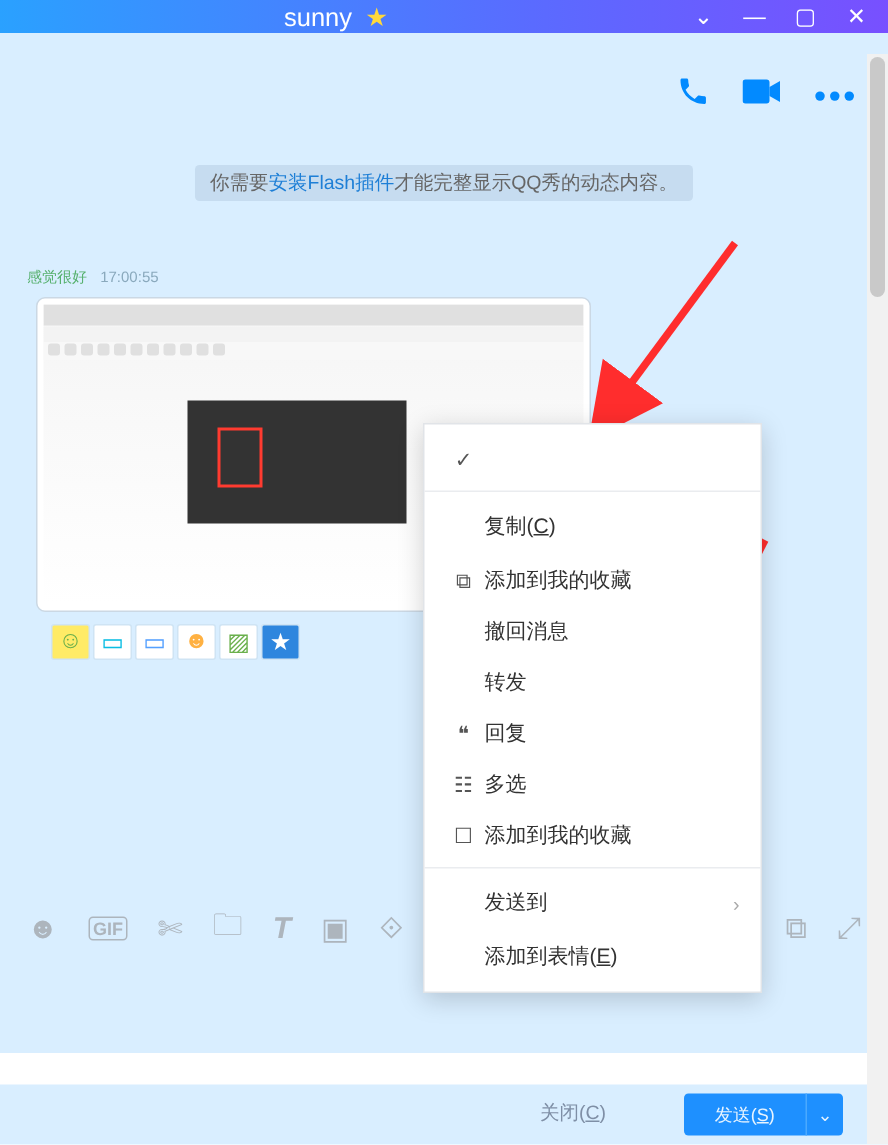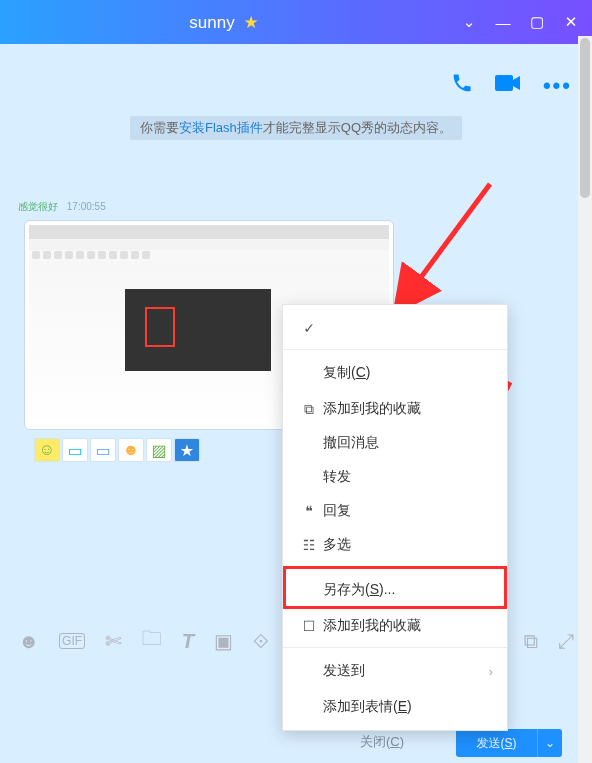--- a/index.html
+++ b/index.html
@@ -1,26 +1,26 @@
 <!DOCTYPE html>
 <html><head>
 <meta charset="utf-8">
 <style>
 html,body{margin:0;padding:0;font-family:"Microsoft YaHei",Arial,sans-serif;font-size:13px;color:#333;background:#fff}
 .win{width:592px;height:763px;position:relative;overflow:hidden}
-.titlebar{height:44px;background:linear-gradient(90deg,#2aa1ff 0%,#5a6bff 60%,#7850ff 100%);display:flex;align-items:center;color:#fff}
+.titlebar{height:22px;background:linear-gradient(90deg,#2aa1ff 0%,#5a6bff 60%,#7850ff 100%);display:flex;align-items:center;color:#fff}
 .titlebar .title{flex:1;text-align:center;font-size:17px;font-weight:400}
 .titlebar .star{color:#ffd93b;margin-left:4px}
 .winbtns{display:flex;gap:20px;padding:0 14px}
 .winbtns span{width:14px;height:14px;display:inline-flex;align-items:center;justify-content:center;font-size:15px;font-weight:400}
 .body{background:#d9eeff;height:680px;position:relative}
 .callbar{position:absolute;right:20px;top:28px;display:flex;gap:22px;align-items:center}
 .callbar .ico{color:#028aff;font-size:22px}
 .callbar .dots{letter-spacing:2px;font-weight:bold;color:#028aff}
-.flashbar{position:absolute;top:72px;left:50%;transform:translateX(-50%);background:#c6dcf0;border-radius:3px;padding:3px 10px;font-size:13px;color:#666;white-space:nowrap}
+.flashbar{position:absolute;top:88px;left:50%;transform:translateX(-50%);background:#c6dcf0;border-radius:3px;padding:3px 10px;font-size:13px;color:#666;white-space:nowrap}
 .flashbar .lk{color:#1e7fd6}
 .sender{position:absolute;top:156px;left:18px;font-size:10px}
 .sender .name{color:#56b06d}
 .sender .time{color:#8aa9bd;margin-left:6px}
 .bubble{position:absolute;top:176px;left:24px;width:370px;height:210px;background:#fff;border:1px solid #cbd8e4;border-radius:6px;box-sizing:border-box;padding:4px}
 .shot{width:100%;height:100%;background:linear-gradient(#f5f5f5,#fff);position:relative;overflow:hidden;font-size:8px;color:#888}
 .shot .tabs{height:14px;background:#e0e0e0}
 .shot .url{height:10px;background:#f3f3f3;margin-top:1px}
 .shot .bms{height:10px;background:#f8f8f8;display:flex;gap:3px;padding:1px 3px}
 .shot .bms i{width:8px;height:8px;background:#e0e0e0;border-radius:2px}
@@ -170,42 +170,38 @@
         <span class="mtx">转发</span>
       </div>
       <div class="mi">
         <span class="mic">❝</span>
         <span class="mtx">回复</span>
       </div>
       <div class="mi">
         <span class="mic">☷</span>
         <span class="mtx">多选</span>
       </div>
-      <div class="mi sep hl">
-        <span class="mic"></span>
-        <span class="mtx">另存为(<u>S</u>)...</span>
-      </div>
       <div class="mi">
         <span class="mic">☐</span>
         <span class="mtx">添加到我的收藏</span>
       </div>
       <div class="mi sep">
         <span class="mic"></span>
         <span class="mtx">发送到</span>
         <span class="chev">›</span>
       </div>
       <div class="mi">
         <span class="mic"></span>
         <span class="mtx">添加到表情(<u>E</u>)</span>
       </div>
     </div>
 
     <div class="toolbar">
       <span>☻</span>
-      <span style="font-size:12px;font-weight:normal;border:1.5px solid #adb5bd;border-radius:3px;padding:0 2px">GIF</span>
+      <span style="font-size:12px;font-weight:bold;border:1.5px solid #adb5bd;border-radius:3px;padding:0 2px">GIF</span>
       <span>✄</span>
       <span>🗀</span>
       <span style="font-style:italic;font-weight:bold">T</span>
       <span>▣</span>
       <span>⟐</span>
       <span>⋯</span>
       <span class="spacer"></span>
       <span>⧉</span>
       <span>⤢</span>
     </div>

